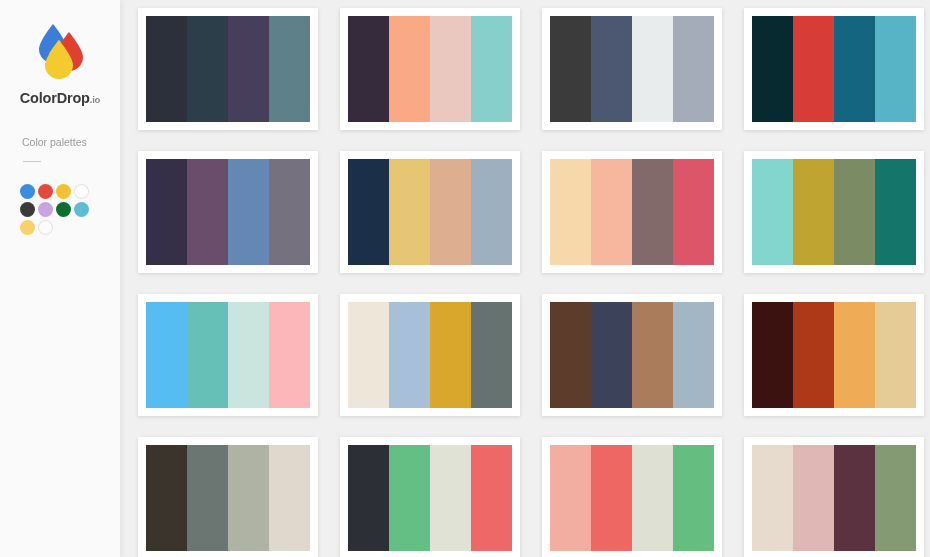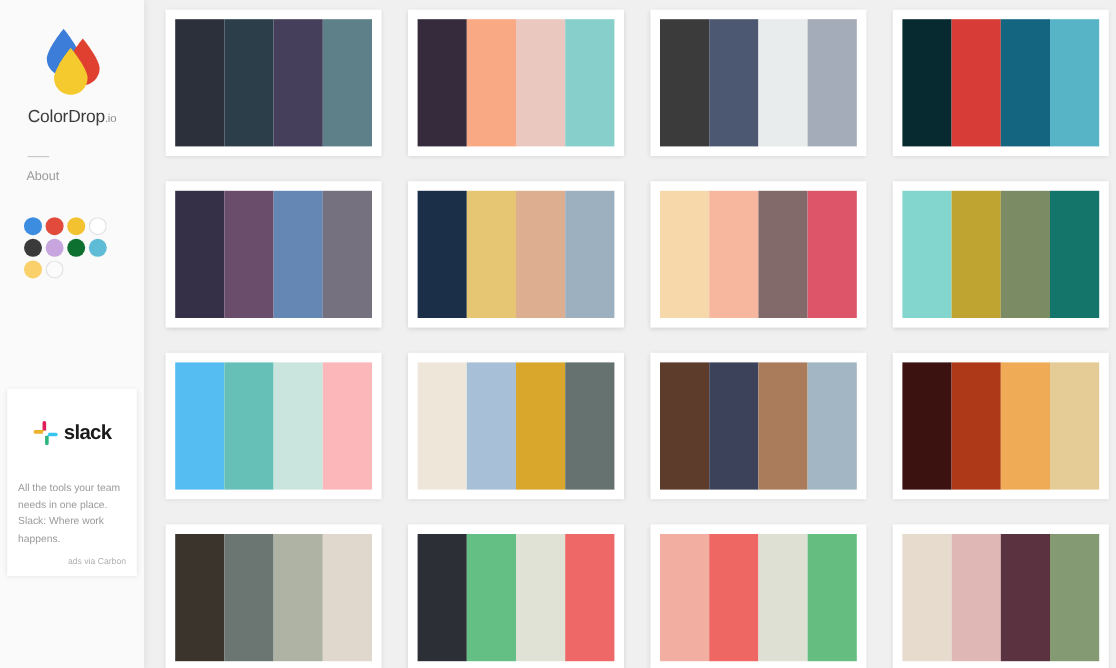--- a/index.html
+++ b/index.html
@@ -27,20 +27,21 @@
     flex-direction: column;
     align-items: center;
   }
   .logo-mark { width: 62px; height: 62px; position: relative; }
   .logo-title {
     margin-top: 8px;
     font-size: 14.5px;
     color: #3b3b3b;
     letter-spacing: -0.2px;
     white-space: nowrap;
+    font-weight: bold;
   }
   .logo-title .tld { font-size: 9.5px; color: #8a8a8a; }
 
   .nav { margin-top: 24px; padding-left: 22px; }
   .nav-item {
     display: block;
     font-size: 10.5px;
     color: #9b9b9b;
     padding: 6px 0;
     cursor: pointer;
@@ -148,53 +149,37 @@
           <path d="M30 20 C30 20 16 37 16 45 A14 14 0 0 0 44 45 C44 37 30 20 30 20 Z" fill="#f5ca2e"></path>
           <path d="M30 20 C30 20 24 27 20 34 A14.5 14.5 0 0 0 34.6 29.9 C33 26 30 20 30 20 Z" fill="#f5ca2e"></path>
         </svg>
       </div>
       <div class="logo-title">
         <span>ColorDrop</span><span class="tld">.io</span>
       </div>
     </div>
 
     <nav class="nav">
+      <a class="nav-item">Color palettes</a>
       <div class="nav-divider"></div>
-      <a class="nav-item">About</a>
     </nav>
 
     <div class="dots">
         <span class="dot" style="background: rgb(60, 140, 224);"></span>
         <span class="dot" style="background: rgb(226, 75, 60);"></span>
         <span class="dot" style="background: rgb(242, 194, 48);"></span>
         <span class="dot outlined" style="background: rgb(255, 255, 255);"></span>
         <span class="dot" style="background: rgb(58, 58, 58);"></span>
         <span class="dot" style="background: rgb(200, 165, 222);"></span>
         <span class="dot" style="background: rgb(13, 112, 48);"></span>
         <span class="dot" style="background: rgb(95, 188, 214);"></span>
         <span class="dot" style="background: rgb(250, 208, 106);"></span>
         <span class="dot outlined" style="background: rgb(251, 251, 251);"></span>
       </div>
 
-    <div class="ad">
-      <div class="ad-img">
-        <span class="slack-glyph">
-          <svg viewBox="0 0 24 24" width="22" height="22" aria-hidden="true">
-            <rect x="9.2" y="1" width="3.3" height="10.6" rx="1.6" fill="#e01e5a"></rect>
-            <rect x="1" y="9.2" width="10.6" height="3.3" rx="1.6" fill="#ecb22e"></rect>
-            <rect x="11.5" y="12.4" width="3.3" height="10.6" rx="1.6" fill="#2eb67d"></rect>
-            <rect x="12.4" y="11.5" width="10.6" height="3.3" rx="1.6" fill="#36c5f0"></rect>
-            <circle cx="12" cy="12" r="2.5" fill="#ffffff"></circle>
-          </svg>
-        </span>
-        <span class="slack-word">slack</span>
-      </div>
-      <div class="ad-text">All the tools your team needs in one place. Slack: Where work happens.</div>
-      <div class="ad-via">ads via Carbon</div>
-    </div>
   </aside>
 
   <main class="main">
     <div class="grid">
         <div class="card">
           <div class="swatches">
             <div class="swatch" style="background: rgb(43, 48, 59);"></div>
             <div class="swatch" style="background: rgb(43, 62, 74);"></div>
             <div class="swatch" style="background: rgb(69, 63, 92);"></div>
             <div class="swatch" style="background: rgb(94, 128, 136);"></div>

